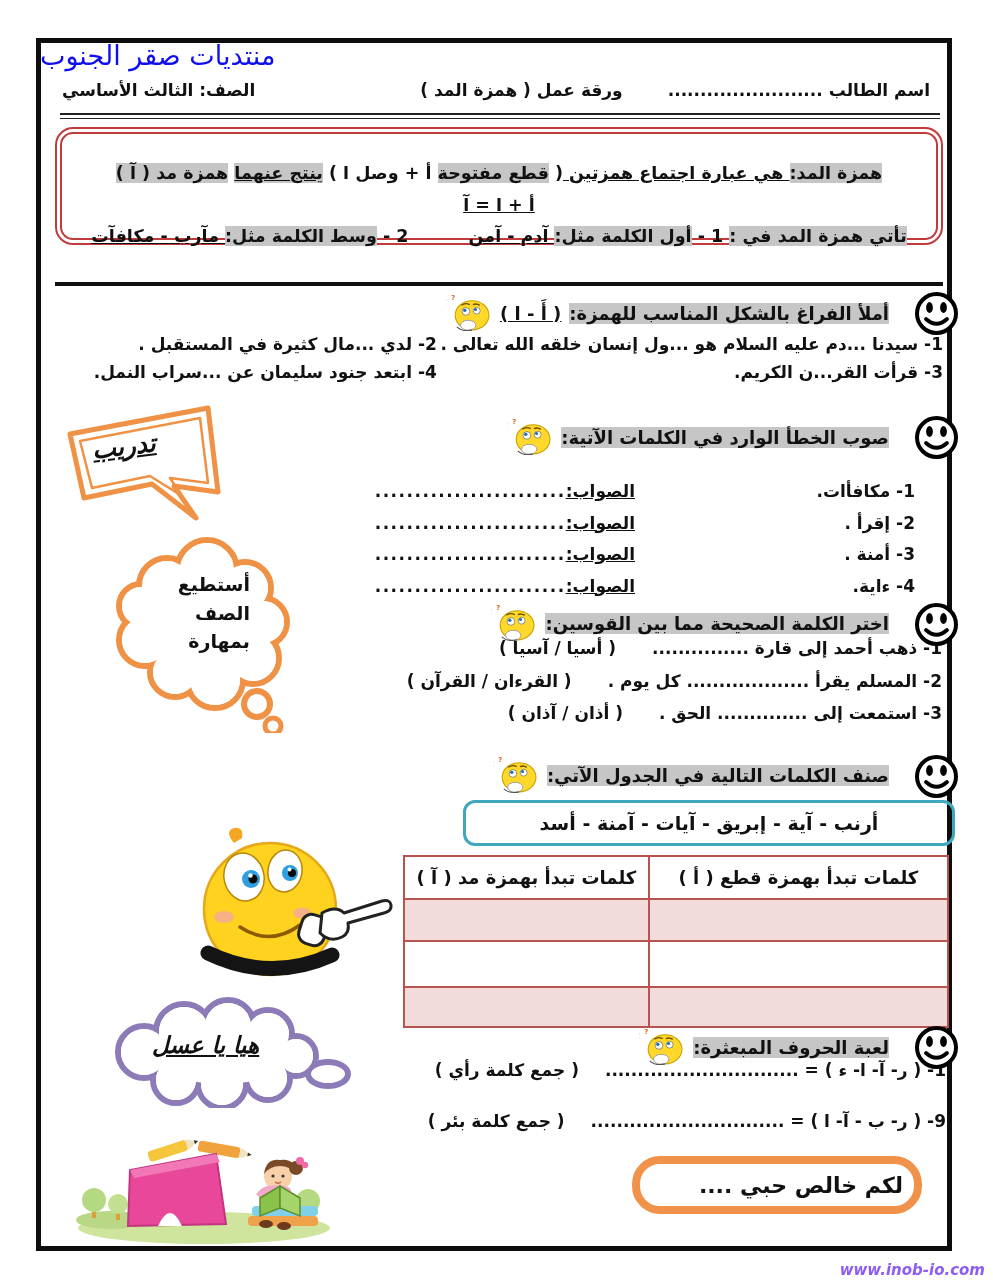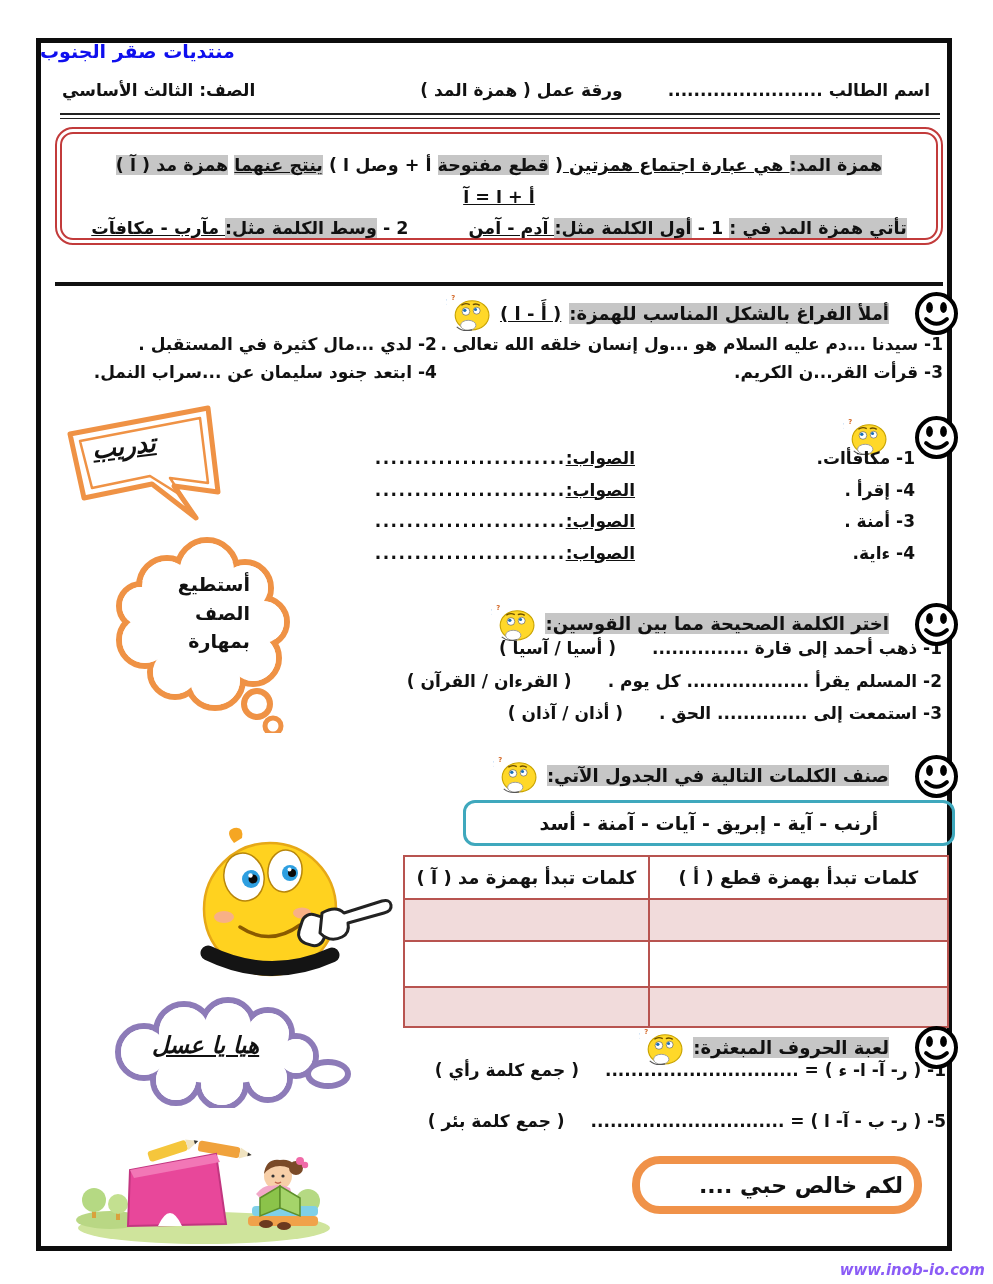--- a/index.html
+++ b/index.html
@@ -2,39 +2,39 @@
 <html lang="ar"><head>
 <meta charset="utf-8">
 <style>
   * { box-sizing: border-box; margin: 0; padding: 0; }
   body { font-family: "DejaVu Sans", sans-serif; background: #e8e8e8; }
   .page { position: relative; width: 993px; height: 1284px; background: #ffffff; overflow: hidden; color:#111; }
   .frame { position: absolute; left: 36px; top: 38px; width: 916px; height: 1213px; border: 5px solid #0d0d0d; }
   .hl { background: #c6c6c6; }
   .ul { text-decoration: underline; }
 
-  .forum-title { position: absolute; left: 40px; top: 40px; font-size: 19px; font-weight: 700; color: #0f0fee; white-space: nowrap; }
+  .forum-title { position: absolute; left: 40px; top: 40px; font-size: 27px; font-weight: 400; color: #0f0fee; white-space: nowrap; }
   .head-row { position: absolute; left: 62px; top: 80px; width: 868px; display: flex; direction: rtl; justify-content: space-between; font-size: 17px; font-weight: 700; }
   .head-row .mid { margin-left: 120px; }
   .dbl-line { position: absolute; left: 60px; top: 113px; width: 880px; height: 6px; border-top: 2.5px solid #222; border-bottom: 1.5px solid #222; }
 
-  .defbox { position: absolute; left: 55px; top: 127px; width: 888px; height: 118px; border: 7px double #c23b3b; border-radius: 18px; padding: 16px 18px 0 18px; text-align: center; direction: rtl; font-size: 17.5px; font-weight: 700; line-height: 1.8; }
+  .defbox { position: absolute; left: 55px; top: 127px; width: 888px; height: 118px; border: 7px double #c23b3b; border-radius: 18px; padding: 24px 18px 0 18px; text-align: center; direction: rtl; font-size: 17.5px; font-weight: 700; line-height: 1.8; }
   .defbox .sp2 { margin-right: 60px; }
 
   .black-sep { position: absolute; left: 55px; top: 282px; width: 888px; height: 4px; background: #111; }
 
   .sec-title { position: absolute; left: 55px; width: 888px; display: flex; direction: rtl; align-items: center; gap: 8px; padding-right: 54px; font-size: 18px; font-weight: 700; }
   .smiley { position: absolute; right: 33px; width: 47px; height: 47px; z-index: 5; }
   .emoji { width: 46px; height: 40px; flex: 0 0 auto; }
 
   .s1-items { position: absolute; left: 55px; top: 330px; width: 888px; display: grid; grid-template-columns: 57% 43%; direction: rtl; font-size: 17px; font-weight: 700; line-height: 1.65; }
 
   .s2-rows { position: absolute; left: 330px; top: 448px; width: 615px; direction: rtl; font-size: 17px; font-weight: 700; padding-right: 30px; }
   .s2row { display: flex; align-items: baseline; height: 31.5px; }
-  .s2item { width: 280px; flex: 0 0 auto; }
+  .s2item { width: 280px; flex: 0 0 auto; margin-top: 33px; }
   .s2dots { letter-spacing: 1.5px; }
 
   .s3-rows { position: absolute; left: 330px; top: 638px; width: 620px; direction: rtl; font-size: 17px; font-weight: 700; padding-right: 8px; }
   .s3row { display: flex; align-items: baseline; height: 32.5px; }
   .s3opt { margin-right: 36px; }
 
   .wordbox { position: absolute; left: 430px; top: 800px; width: 492px; height: 46px; border: 3.5px solid #3fa8bd; border-radius: 12px; display: flex; align-items: center; justify-content: center; font-size: 19px; font-weight: 700; direction: rtl; margin-left: 33px; }
   .wtable { position: absolute; left: 403px; top: 855px; width: 546px; border-collapse: collapse; direction: rtl; }
   .wtable td { border: 2.5px solid #b85450; text-align: center; font-size: 18px; font-weight: 700; padding: 10px; }
   .wtable .hrow td { height: 40px; background: #ffffff; }
@@ -134,20 +134,21 @@
       </svg>
   </div>
   <div class="s1-items">
     <div>1- سيدنا ...دم عليه السلام هو ...ول إنسان خلقه الله تعالى .</div>
     <div>2- لدي ...مال كثيرة في المستقبل .</div>
     <div>3- قرأت القر...ن الكريم.</div>
     <div>4- ابتعد جنود سليمان عن ...سراب النمل.</div>
   </div>
 
   <div class="sec-title" style="top:417px">
+    <span class="hl">صوب الخطأ الوارد في الكلمات الآتية:</span>
     <svg class="emoji" viewBox="0 0 60 52">
         <text x="2" y="13" fill="#2a7fd4" font-size="12" font-weight="bold" transform="rotate(-18 6 10)">?</text>
         <text x="12" y="9" fill="#d46a2a" font-size="9" font-weight="bold">?</text>
         <ellipse cx="34" cy="29" rx="22" ry="19" fill="#ffd829" stroke="#c9a300" stroke-width="1.5"></ellipse>
         <circle cx="26" cy="24" r="5" fill="#fff" stroke="#555" stroke-width="0.8"></circle>
         <circle cx="24.5" cy="22.5" r="2.2" fill="#1b6fb8"></circle>
         <circle cx="40" cy="23" r="4.5" fill="#fff" stroke="#555" stroke-width="0.8"></circle>
         <circle cx="38.5" cy="21.5" r="2" fill="#1b6fb8"></circle>
         <path d="M20 16 q5 -4 11 -1" stroke="#6b4e00" stroke-width="1.8" fill="none"></path>
         <path d="M35 15 q5 -2 9 1" stroke="#6b4e00" stroke-width="1.8" fill="none"></path>
@@ -155,21 +156,21 @@
         <path d="M14 44 q8 7 20 4" stroke="#555" stroke-width="1.4" fill="none"></path>
       </svg>
   </div>
   <div class="s2-rows">
     <div class="s2row">
       <span class="s2item">1- مكافأات.</span>
       <span class="ul">الصواب:</span>
       <span class="s2dots">........................</span>
     </div>
     <div class="s2row">
-      <span class="s2item">4- إقرأ .</span>
+      <span class="s2item">2- إقرأ .</span>
       <span class="ul">الصواب:</span>
       <span class="s2dots">........................</span>
     </div>
     <div class="s2row">
       <span class="s2item">3- أمنة .</span>
       <span class="ul">الصواب:</span>
       <span class="s2dots">........................</span>
     </div>
     <div class="s2row">
       <span class="s2item">4- ءاية.</span>
@@ -348,21 +349,21 @@
         <ellipse cx="29" cy="42" rx="10" ry="6.5" fill="#fff" stroke="#999" stroke-width="1.2"></ellipse>
         <path d="M14 44 q8 7 20 4" stroke="#555" stroke-width="1.4" fill="none"></path>
       </svg>
   </div>
   <div class="s5-rows">
     <div class="s5row">
       <span>1- ( ر- آ- ا- ء ) = ..............................</span>
       <span class="s5note">( جمع كلمة رأي )</span>
     </div>
     <div class="s5row">
-      <span>5- ( ر- ب - آ- ا ) = ..............................</span>
+      <span>9- ( ر- ب - آ- ا ) = ..............................</span>
       <span class="s5note">( جمع كلمة بئر )</span>
     </div>
   </div>
 
   <svg class="deco" style="left:70px; top:1124px" width="268" height="126" viewBox="0 0 268 126">
     <ellipse cx="134" cy="104" rx="126" ry="16" fill="#cfe49c"></ellipse>
     <ellipse cx="40" cy="96" rx="34" ry="9" fill="#b9d784"></ellipse>
     <g>
       <rect x="22" y="82" width="4" height="12" fill="#d9a13c"></rect>
         <circle cx="24" cy="76" r="12" fill="#b5d983"></circle>

